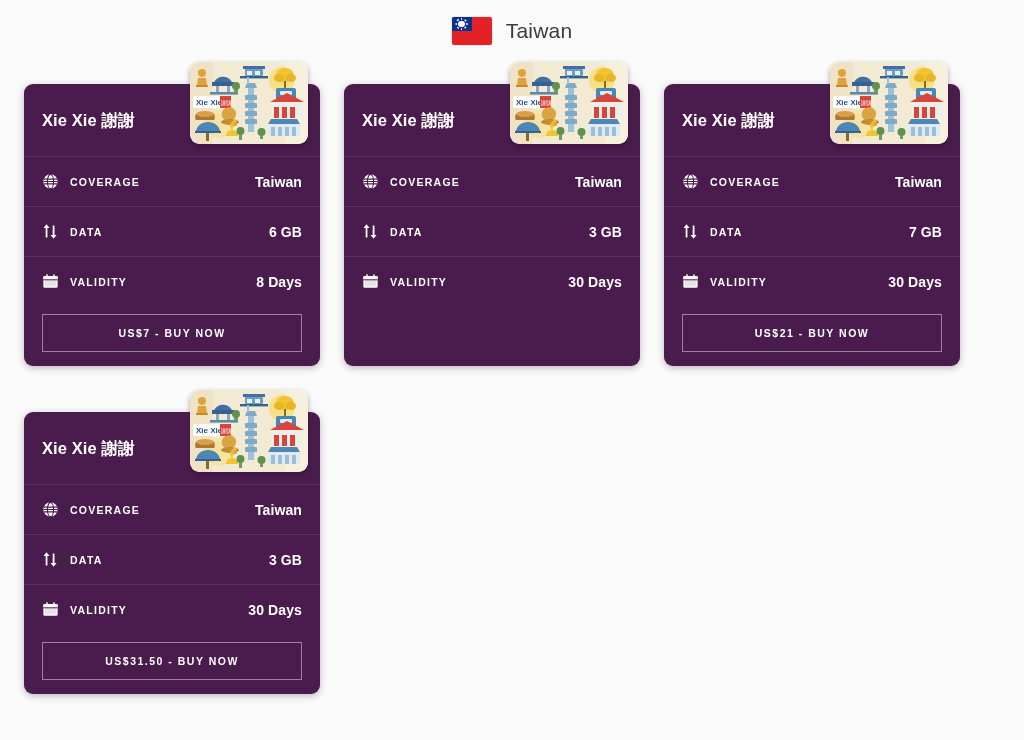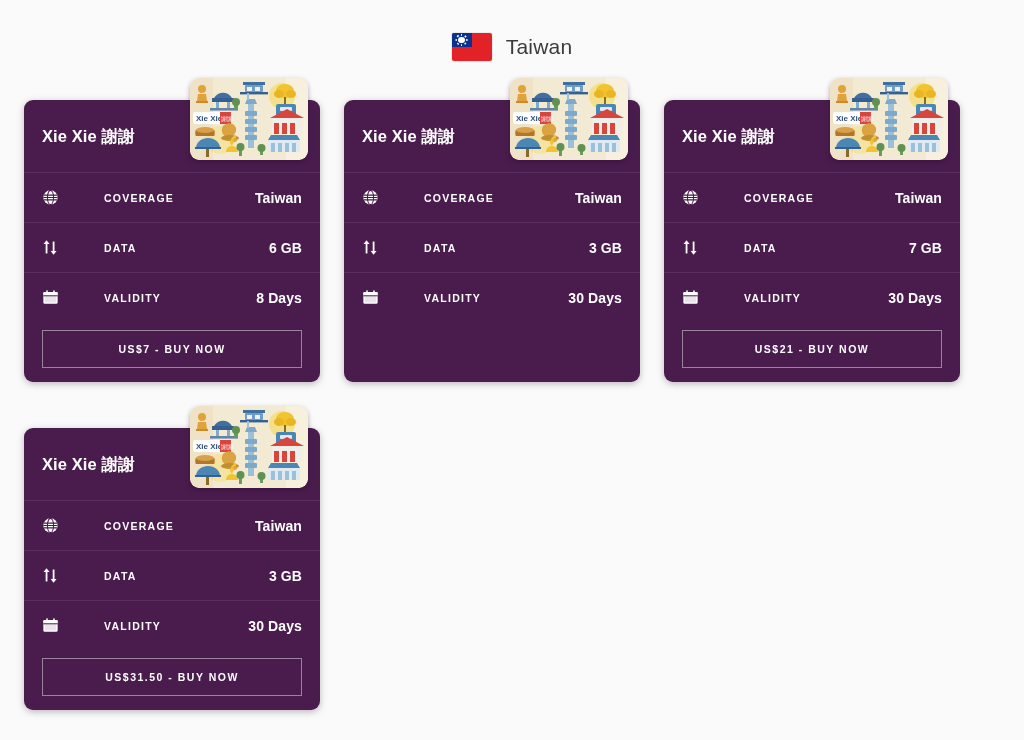--- a/index.html
+++ b/index.html
@@ -2,21 +2,21 @@
 <html><head>
 <meta charset="utf-8">
 <style>
   * { box-sizing: border-box; margin: 0; padding: 0; }
   html, body {
     width: 1024px; height: 740px;
     background: #fafafa;
     font-family: "Liberation Sans", "DejaVu Sans", sans-serif;
     overflow: hidden;
   }
-  #page { position: relative; width: 1024px; height: 544px; margin-top: 16px; }
+  #page { position: relative; width: 1024px; height: 544px; }
 
   
   .page-header {
     display: flex; align-items: center; justify-content: center;
     gap: 14px; height: 62px;
   }
   .flag {
     width: 40px; height: 28px; border-radius: 2px;
     background: #e32228; position: relative; overflow: hidden;
     box-shadow: 0 0 0 1px rgba(0,0,0,.06);
@@ -80,21 +80,20 @@
     box-shadow: 0 2px 5px rgba(30,5,35,.35);
     z-index: 2;
   }
   .card-art svg { display: block; width: 118px; height: 82px; }
 
   .row {
     display: flex; align-items: center;
     height: 50px;
     padding: 0 18px;
     border-top: 1px solid rgba(255,255,255,.085);
-    gap: 34px;
   }
   .row .ico {
     width: 17px; height: 17px; flex: 0 0 17px;
     margin-right: 11px; display: block;
   }
   .row .ico svg { display: block; width: 17px; height: 17px; }
   .row .lbl {
     font-size: 10.5px; font-weight: 700; color: #ffffff;
     letter-spacing: 1.25px; text-transform: uppercase;
   }

